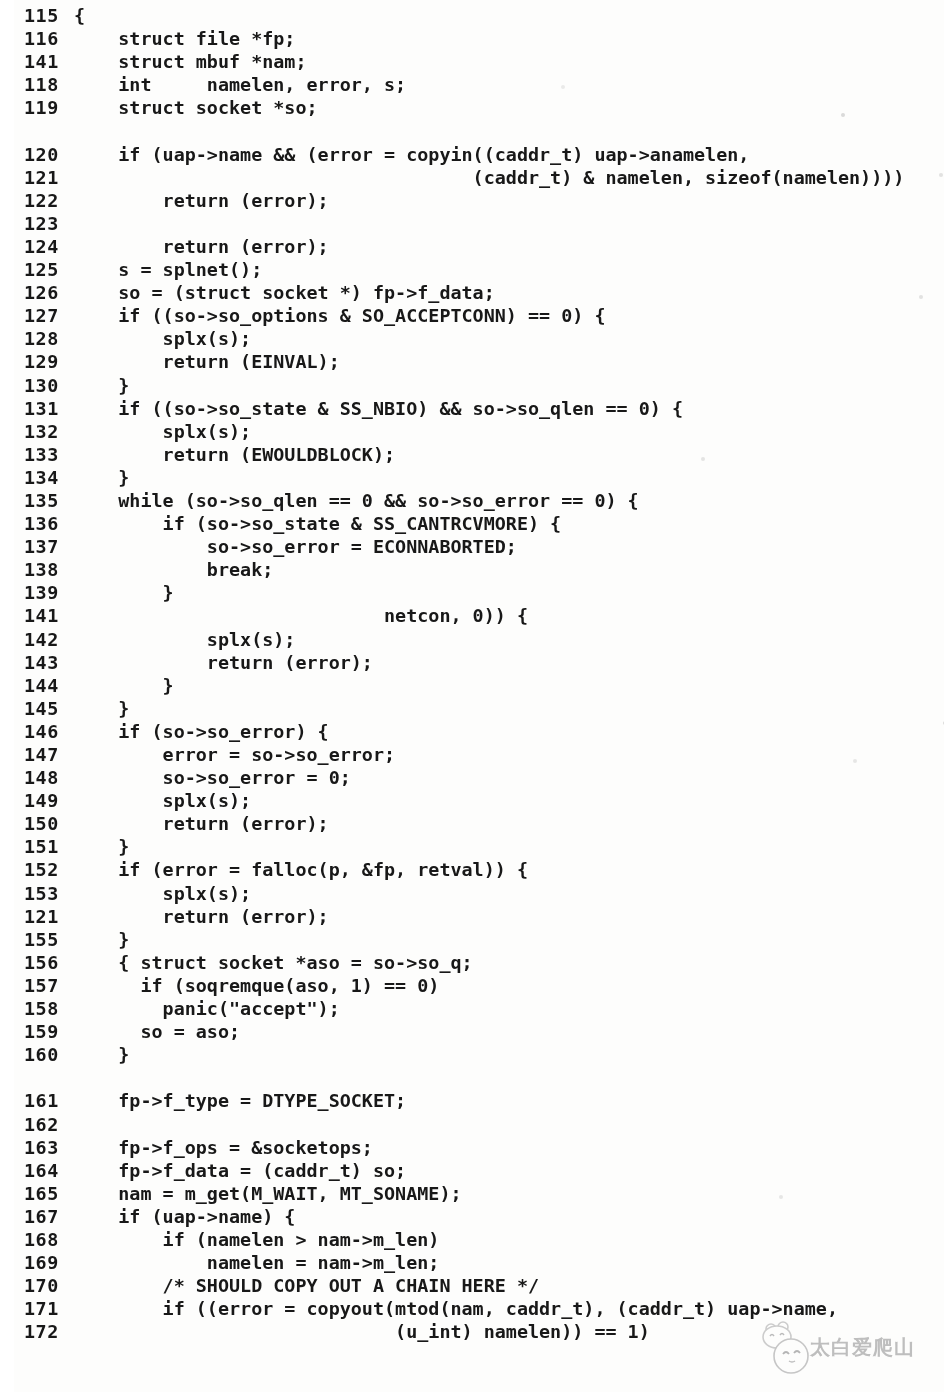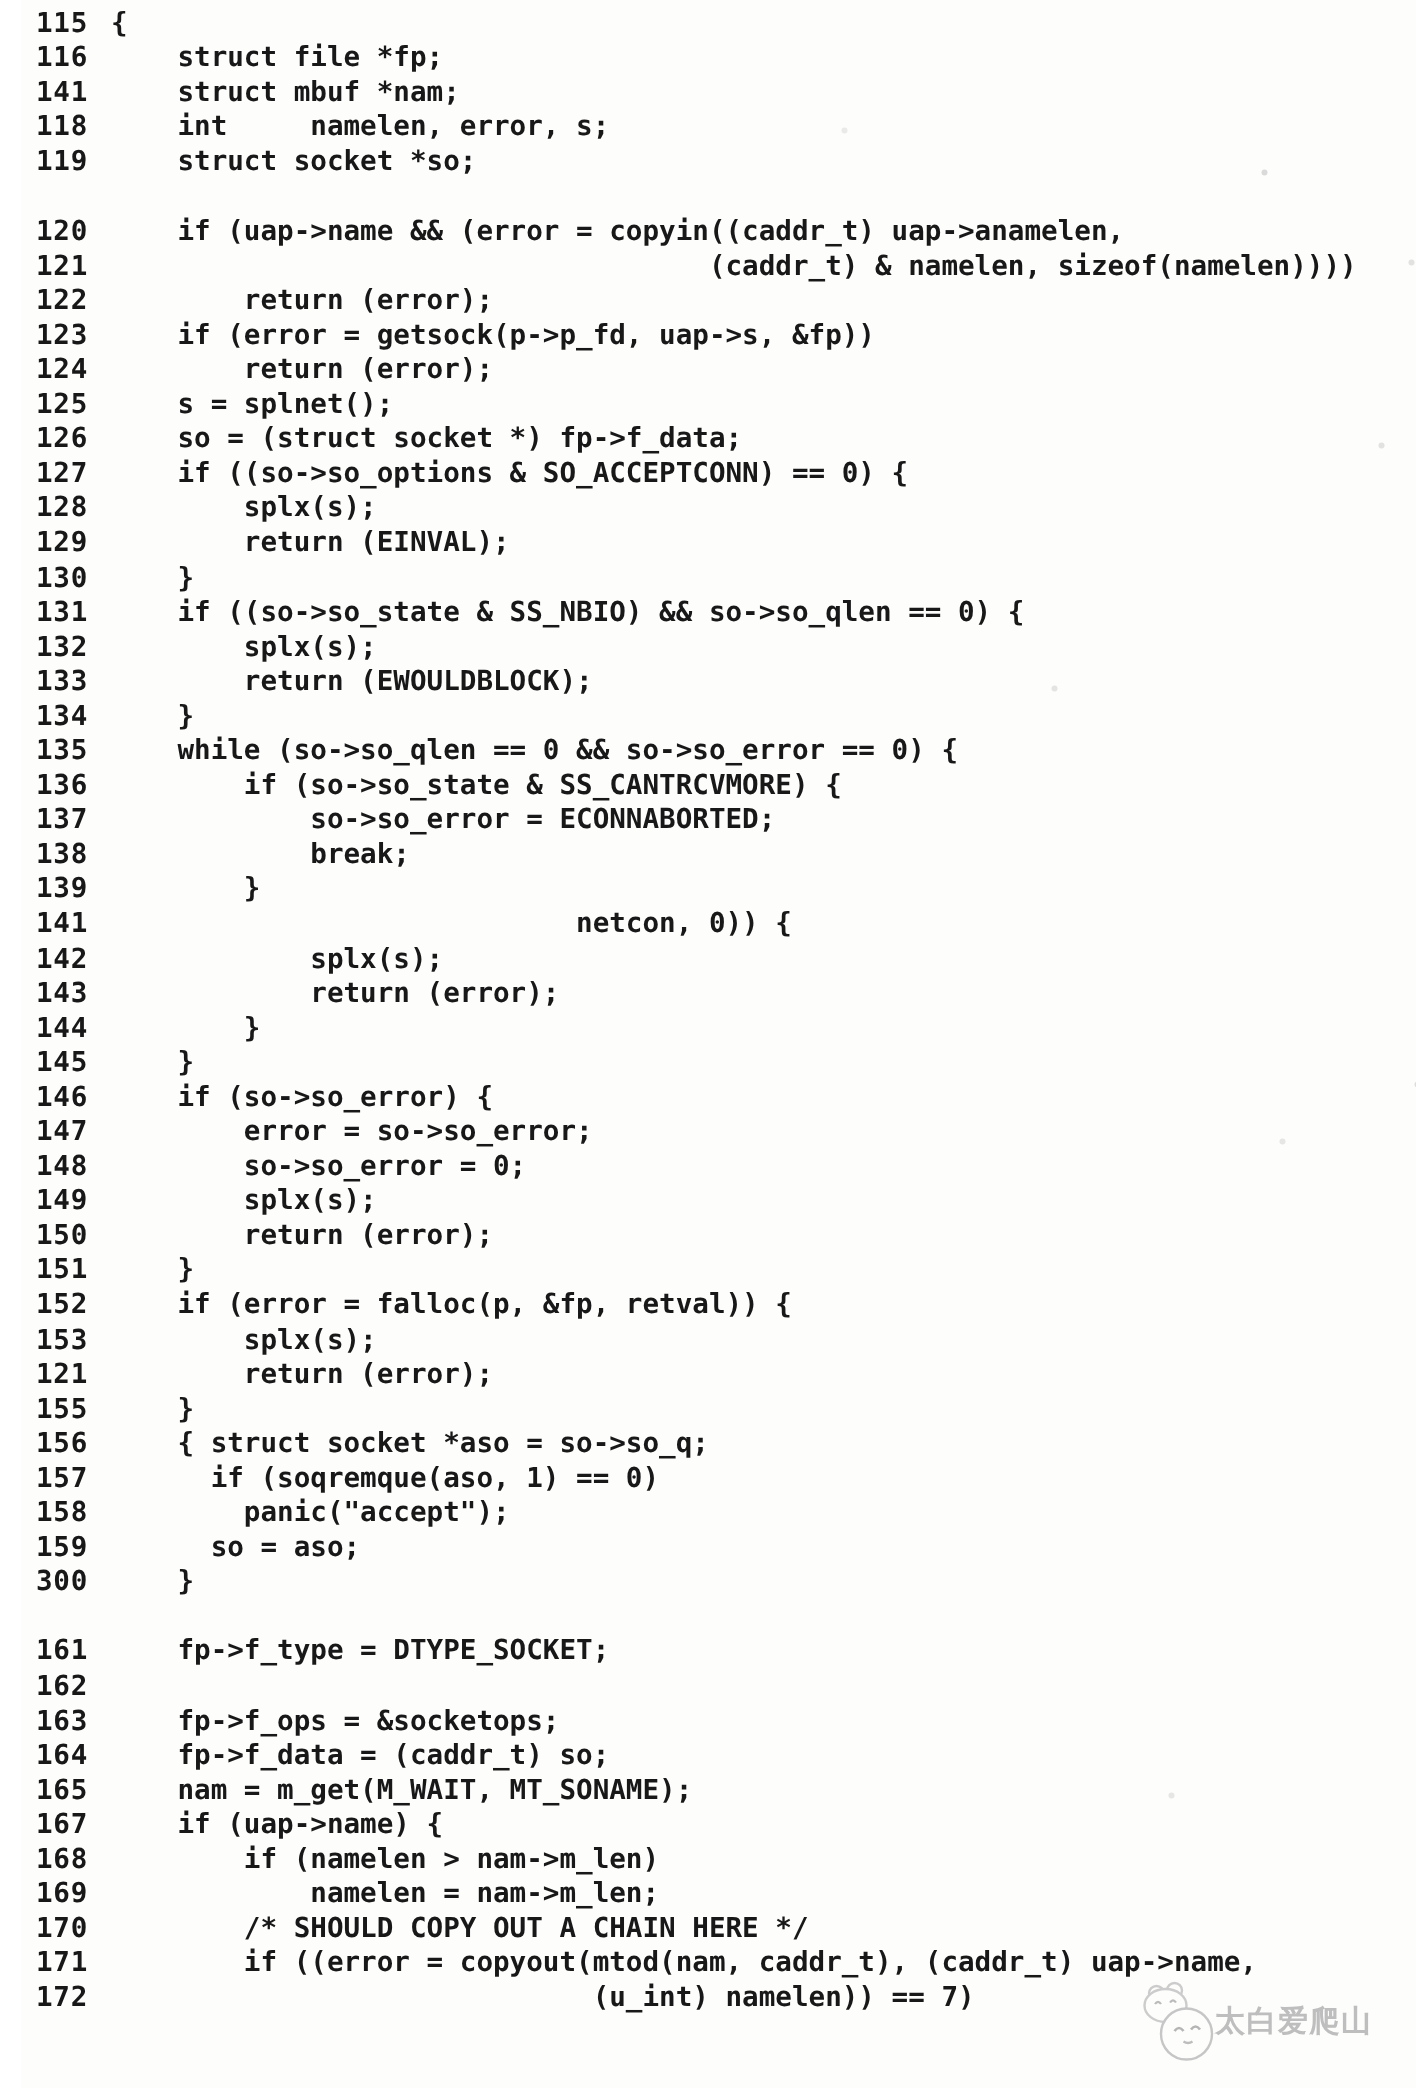--- a/index.html
+++ b/index.html
@@ -45,21 +45,21 @@
   <div class="listing">
       <div class="row"><span class="num">115</span><span class="code">{</span></div>
       <div class="row"><span class="num">116</span><span class="code">    struct file *fp;</span></div>
       <div class="row"><span class="num">141</span><span class="code">    struct mbuf *nam;</span></div>
       <div class="row"><span class="num">118</span><span class="code">    int     namelen, error, s;</span></div>
       <div class="row"><span class="num">119</span><span class="code">    struct socket *so;</span></div>
       <div class="row"></div>
       <div class="row"><span class="num">120</span><span class="code">    if (uap-&gt;name &amp;&amp; (error = copyin((caddr_t) uap-&gt;anamelen,</span></div>
       <div class="row"><span class="num">121</span><span class="code">                                    (caddr_t) &amp; namelen, sizeof(namelen))))</span></div>
       <div class="row"><span class="num">122</span><span class="code">        return (error);</span></div>
-      <div class="row"><span class="num">123</span><span class="code">    if (error = getsock(p-&gt;p_fd, uap-&gt;s, &amp;fp))</span></div>
+      <div class="row"><span class="num">123</span></div>
       <div class="row"><span class="num">124</span><span class="code">        return (error);</span></div>
       <div class="row"><span class="num">125</span><span class="code">    s = splnet();</span></div>
       <div class="row"><span class="num">126</span><span class="code">    so = (struct socket *) fp-&gt;f_data;</span></div>
       <div class="row"><span class="num">127</span><span class="code">    if ((so-&gt;so_options &amp; SO_ACCEPTCONN) == 0) {</span></div>
       <div class="row"><span class="num">128</span><span class="code">        splx(s);</span></div>
       <div class="row"><span class="num">129</span><span class="code">        return (EINVAL);</span></div>
       <div class="row"><span class="num">130</span><span class="code">    }</span></div>
       <div class="row"><span class="num">131</span><span class="code">    if ((so-&gt;so_state &amp; SS_NBIO) &amp;&amp; so-&gt;so_qlen == 0) {</span></div>
       <div class="row"><span class="num">132</span><span class="code">        splx(s);</span></div>
       <div class="row"><span class="num">133</span><span class="code">        return (EWOULDBLOCK);</span></div>
@@ -81,33 +81,33 @@
       <div class="row"><span class="num">150</span><span class="code">        return (error);</span></div>
       <div class="row"><span class="num">151</span><span class="code">    }</span></div>
       <div class="row"><span class="num">152</span><span class="code">    if (error = falloc(p, &amp;fp, retval)) {</span></div>
       <div class="row"><span class="num">153</span><span class="code">        splx(s);</span></div>
       <div class="row"><span class="num">121</span><span class="code">        return (error);</span></div>
       <div class="row"><span class="num">155</span><span class="code">    }</span></div>
       <div class="row"><span class="num">156</span><span class="code">    { struct socket *aso = so-&gt;so_q;</span></div>
       <div class="row"><span class="num">157</span><span class="code">      if (soqremque(aso, 1) == 0)</span></div>
       <div class="row"><span class="num">158</span><span class="code">        panic("accept");</span></div>
       <div class="row"><span class="num">159</span><span class="code">      so = aso;</span></div>
-      <div class="row"><span class="num">300</span><span class="code">    }</span></div>
+      <div class="row"><span class="num">160</span><span class="code">    }</span></div>
       <div class="row"></div>
       <div class="row"><span class="num">161</span><span class="code">    fp-&gt;f_type = DTYPE_SOCKET;</span></div>
       <div class="row"><span class="num">162</span></div>
       <div class="row"><span class="num">163</span><span class="code">    fp-&gt;f_ops = &amp;socketops;</span></div>
       <div class="row"><span class="num">164</span><span class="code">    fp-&gt;f_data = (caddr_t) so;</span></div>
       <div class="row"><span class="num">165</span><span class="code">    nam = m_get(M_WAIT, MT_SONAME);</span></div>
       <div class="row"><span class="num">167</span><span class="code">    if (uap-&gt;name) {</span></div>
       <div class="row"><span class="num">168</span><span class="code">        if (namelen &gt; nam-&gt;m_len)</span></div>
       <div class="row"><span class="num">169</span><span class="code">            namelen = nam-&gt;m_len;</span></div>
       <div class="row"><span class="num">170</span><span class="code">        /* SHOULD COPY OUT A CHAIN HERE */</span></div>
       <div class="row"><span class="num">171</span><span class="code">        if ((error = copyout(mtod(nam, caddr_t), (caddr_t) uap-&gt;name,</span></div>
-      <div class="row"><span class="num">172</span><span class="code">                             (u_int) namelen)) == 7)</span></div>
+      <div class="row"><span class="num">172</span><span class="code">                             (u_int) namelen)) == 1)</span></div>
     </div>
 
   <div class="specks"></div>
 
   <div class="watermark">
     <svg width="58" height="56" viewBox="0 0 58 56">
 
       <g stroke="#cccccc" stroke-width="1.6" fill="#fdfdfc">
         <circle cx="13" cy="9" r="5"></circle>
         <circle cx="25" cy="7" r="5"></circle>

